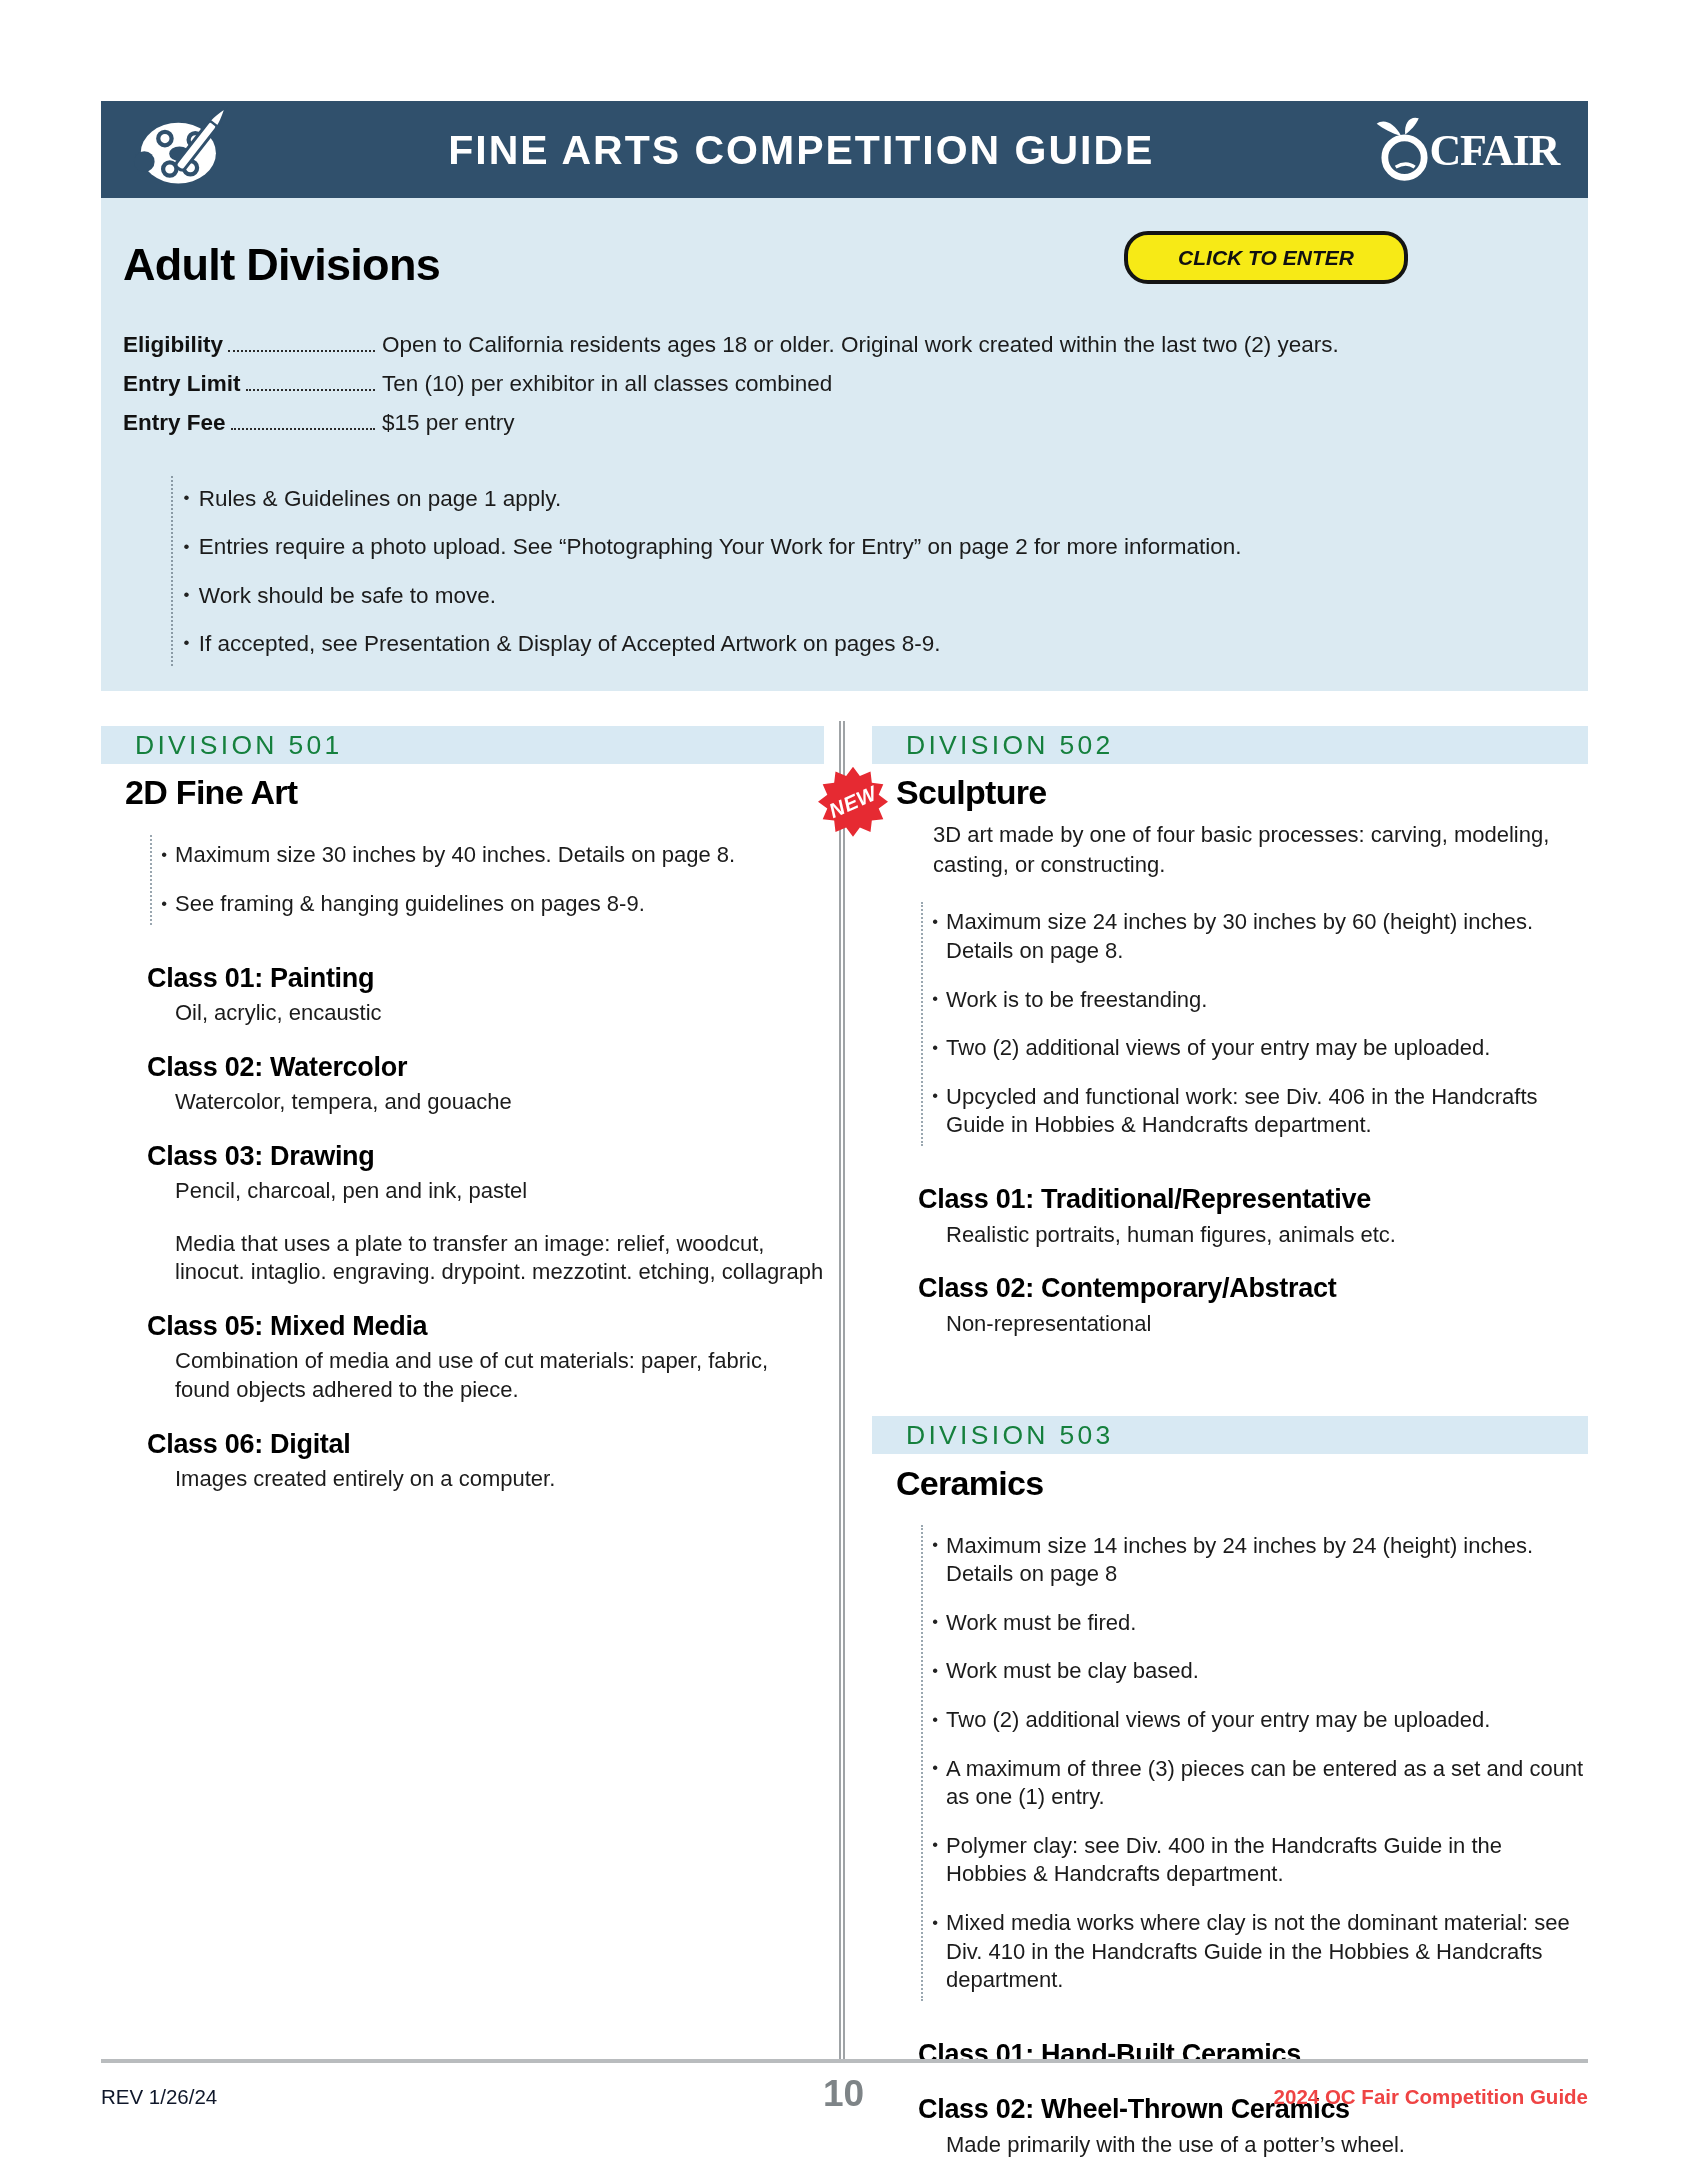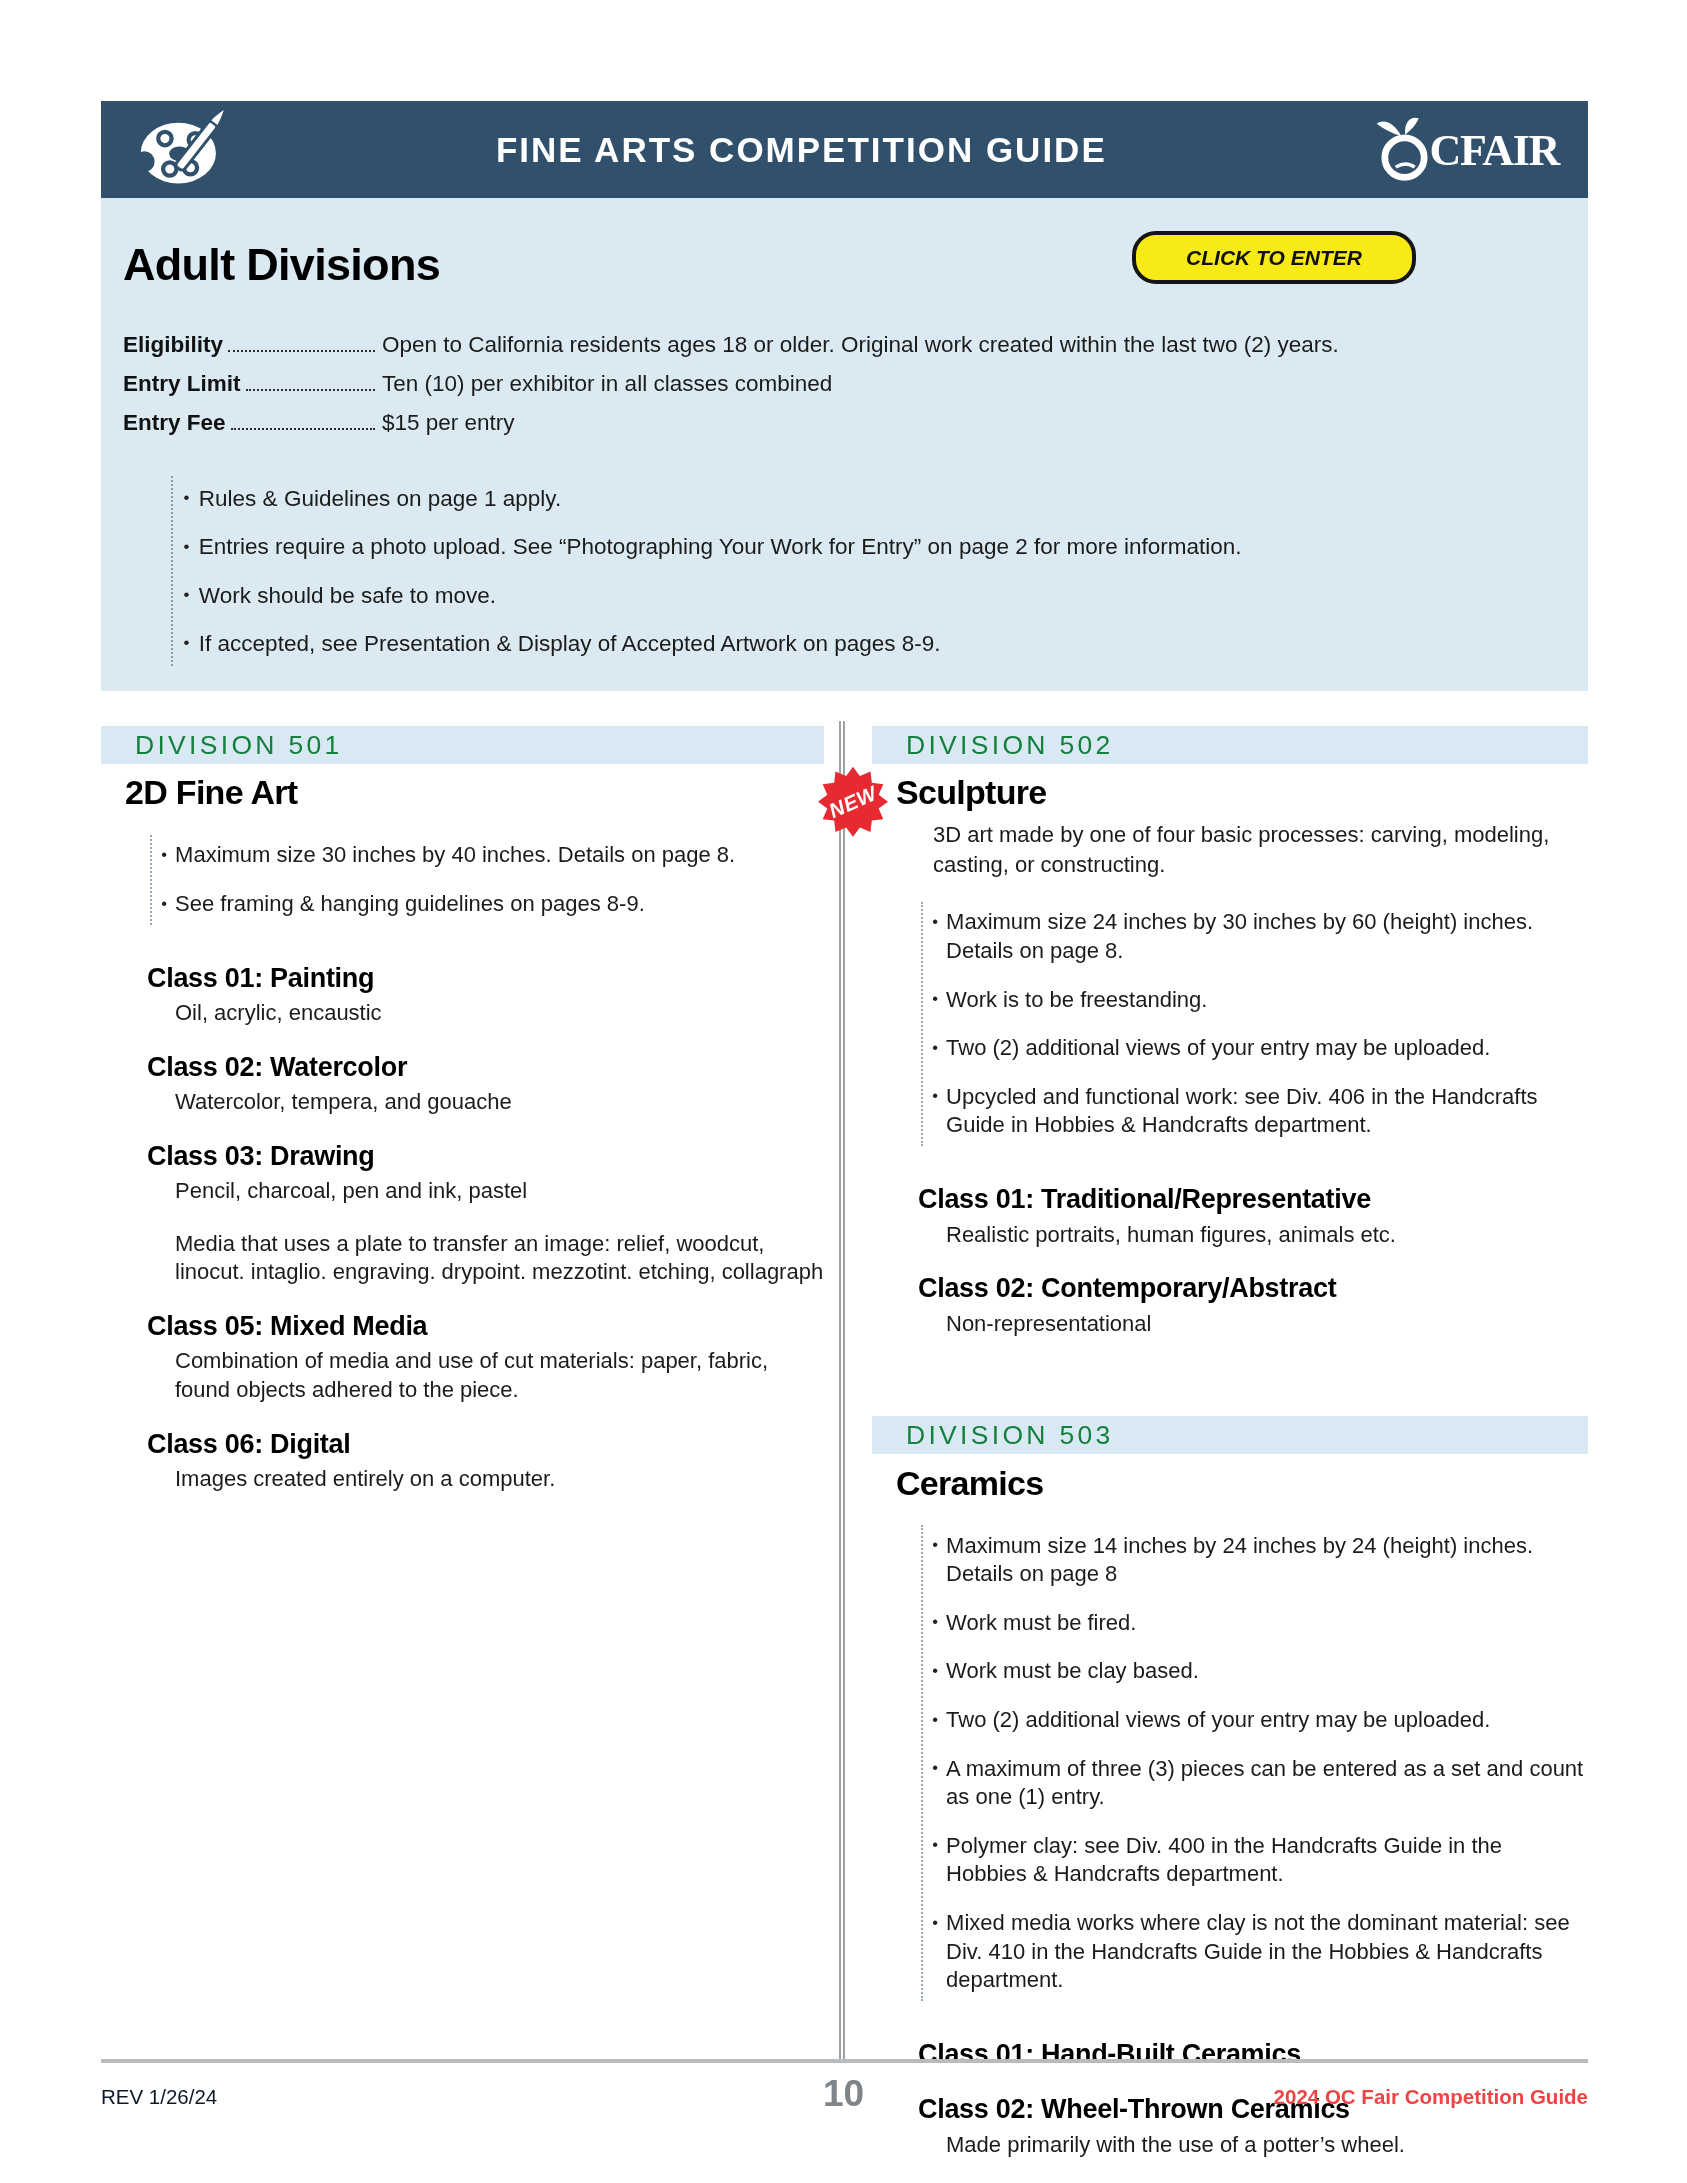--- a/index.html
+++ b/index.html
@@ -8,34 +8,34 @@
     background:#ffffff;color:#1b1b1b;
     font-family:"Liberation Sans", sans-serif;
   }
   
   .header-bar{
     position:absolute;left:101px;top:101px;width:1487px;height:98px;
     background:#30506C;display:flex;align-items:center;justify-content:space-between;
     padding:0 29px;box-sizing:border-box;
   }
   .header-title{
-    flex:1;text-align:center;color:#fff;font-size:35px;font-weight:bold;letter-spacing:2px;
+    flex:1;text-align:center;color:#fff;font-size:41px;font-weight:bold;letter-spacing:2px;
   }
   .logo-wrap{display:flex;align-items:center;gap:1.3px;}
   .logo-text{
     color:#fff;font-family:"Liberation Serif", serif;font-weight:bold;
     font-size:44px;letter-spacing:-1.3px;margin-left:-6.6px;
   }
   
   .intro{
     position:absolute;left:101px;top:198px;width:1487px;height:493px;
     background:#DBEAF2;box-sizing:border-box;padding:22.5px 32px 0 22px;
   }
   .cta-btn{
-    position:absolute;top:33px;right:172px;width:284px;height:53px;
+    position:absolute;top:33px;right:180px;width:284px;height:53px;
     background:#F7EA16;border:4px solid #141414;border-radius:24px;
     display:flex;align-items:center;justify-content:center;
     font-size:21px;font-weight:bold;font-style:italic;color:#111;
     cursor:pointer;box-sizing:border-box;
   }
   .adult-title{
     font-size:45px;font-weight:bold;letter-spacing:-0.7px;color:#000;
     margin:18.5px 0 38px 0;
   }
   .info-row{display:flex;align-items:baseline;font-size:22.5px;line-height:1.38;margin-bottom:8px;}

